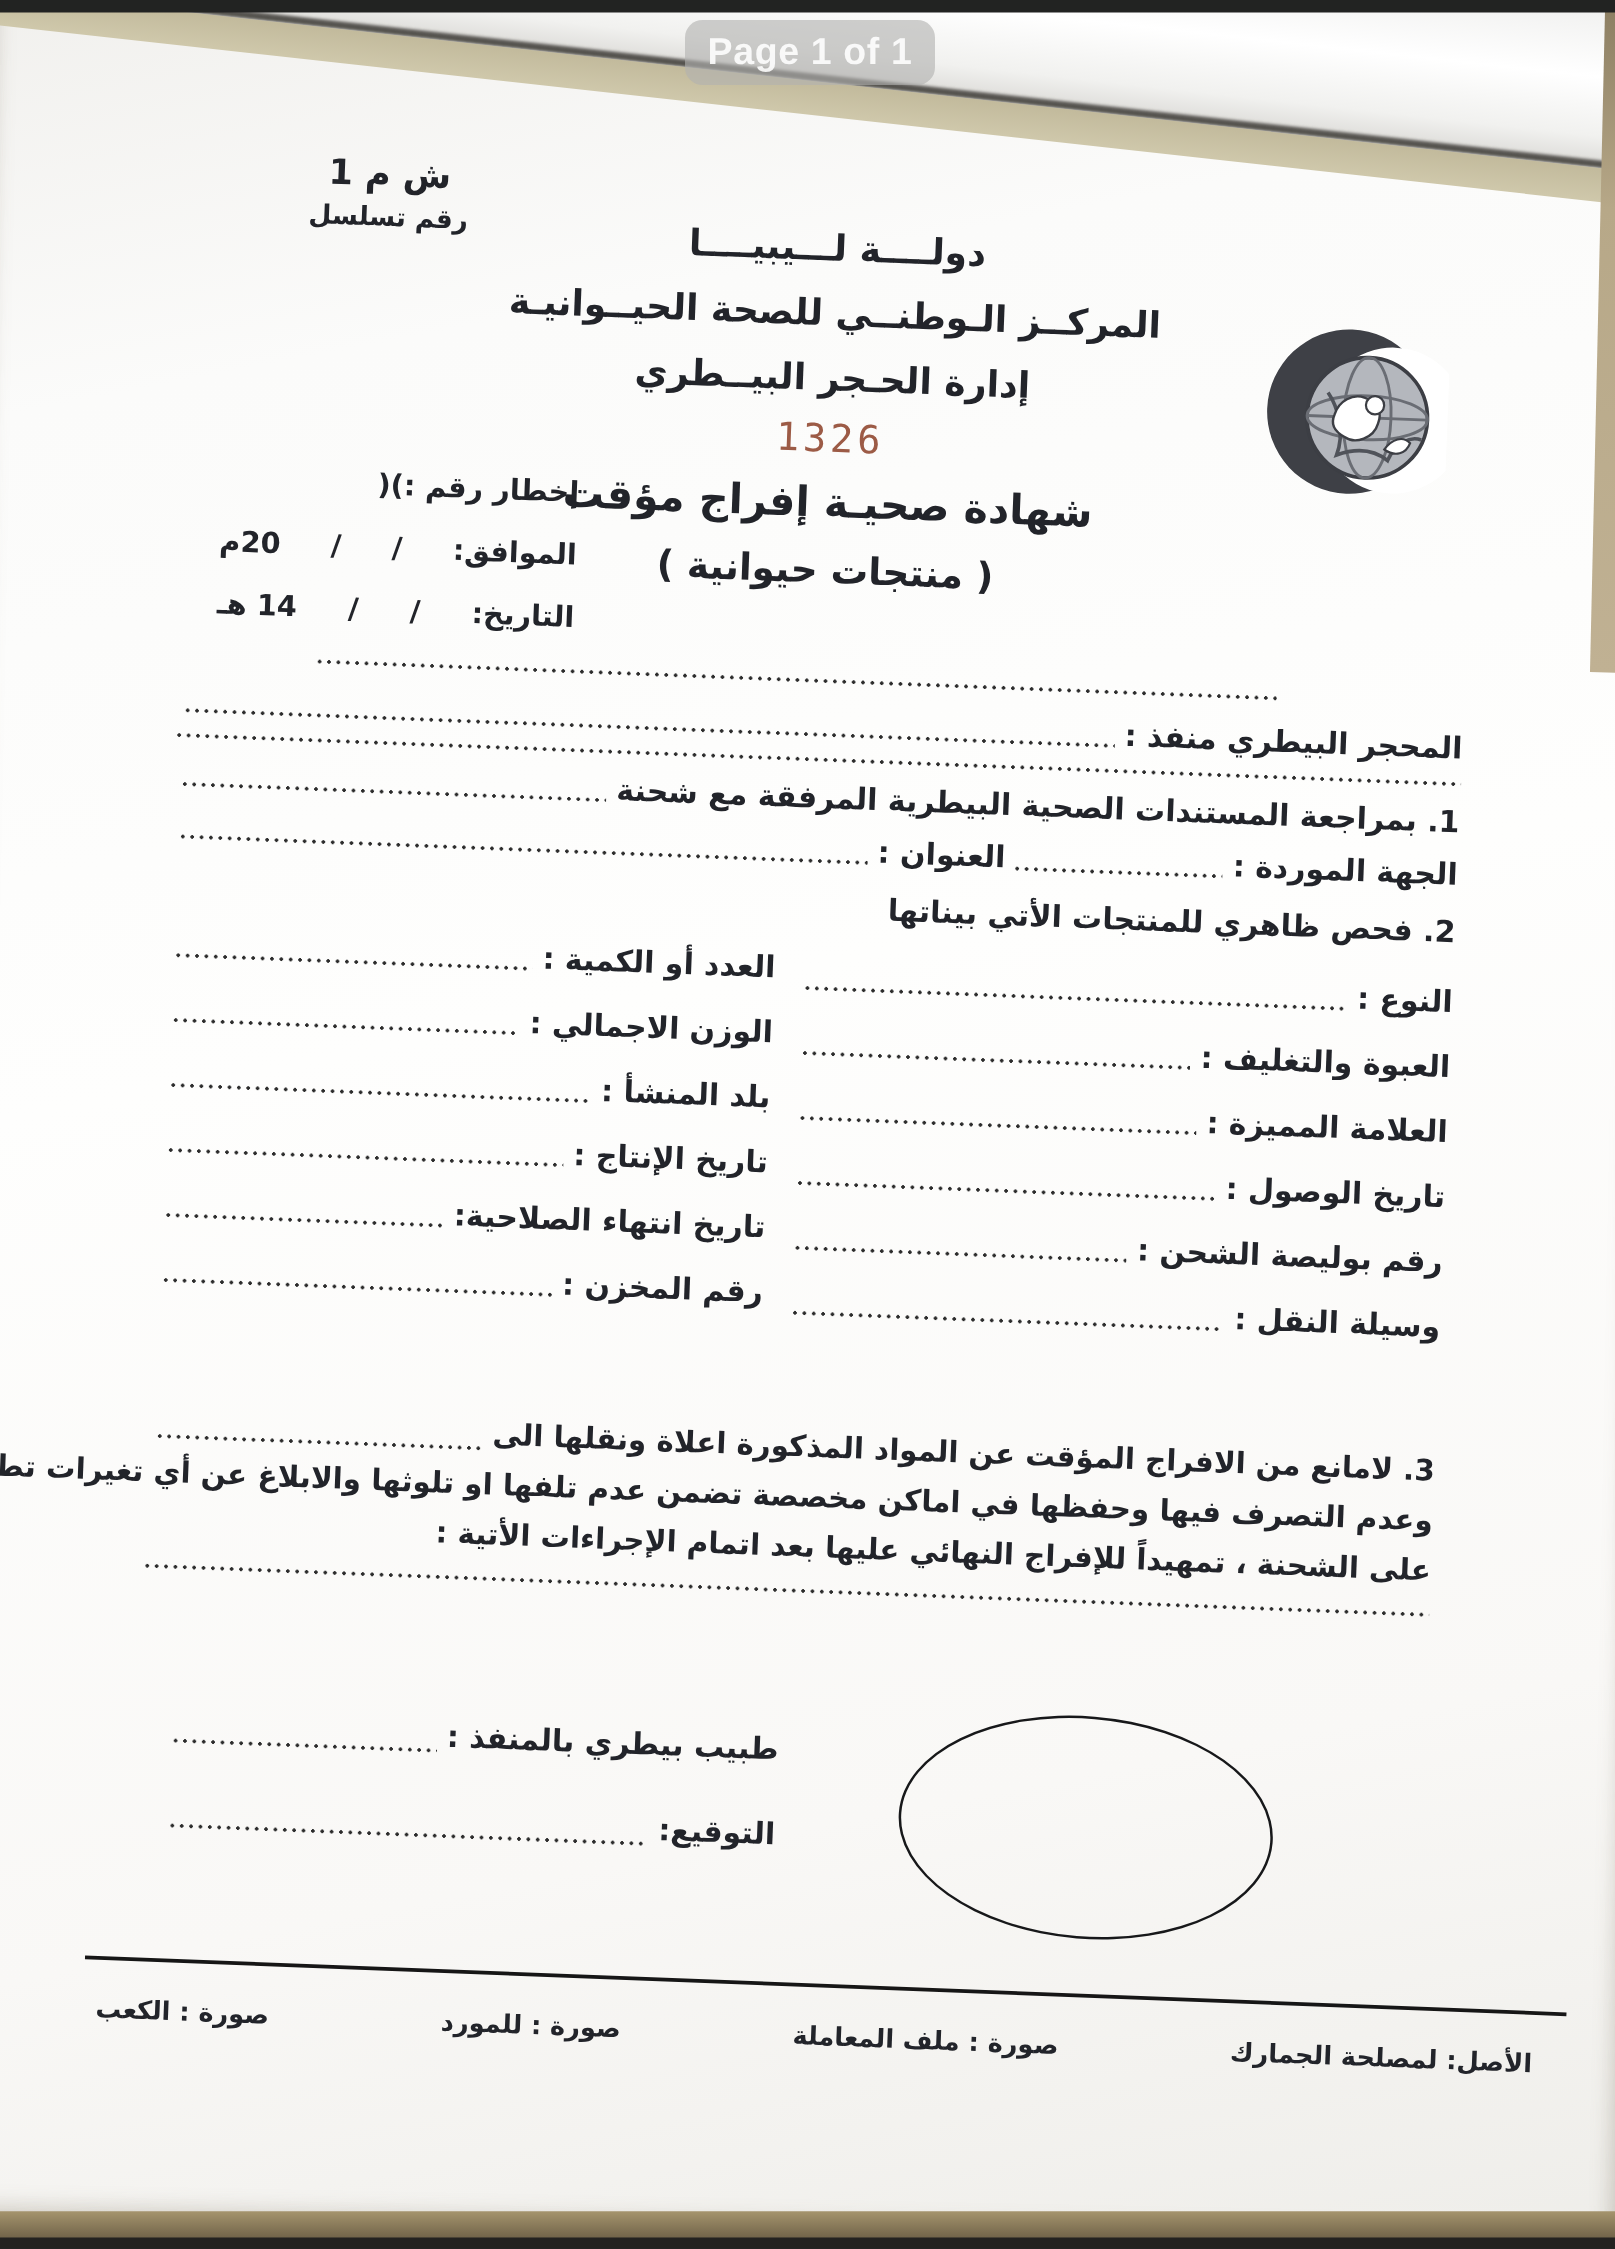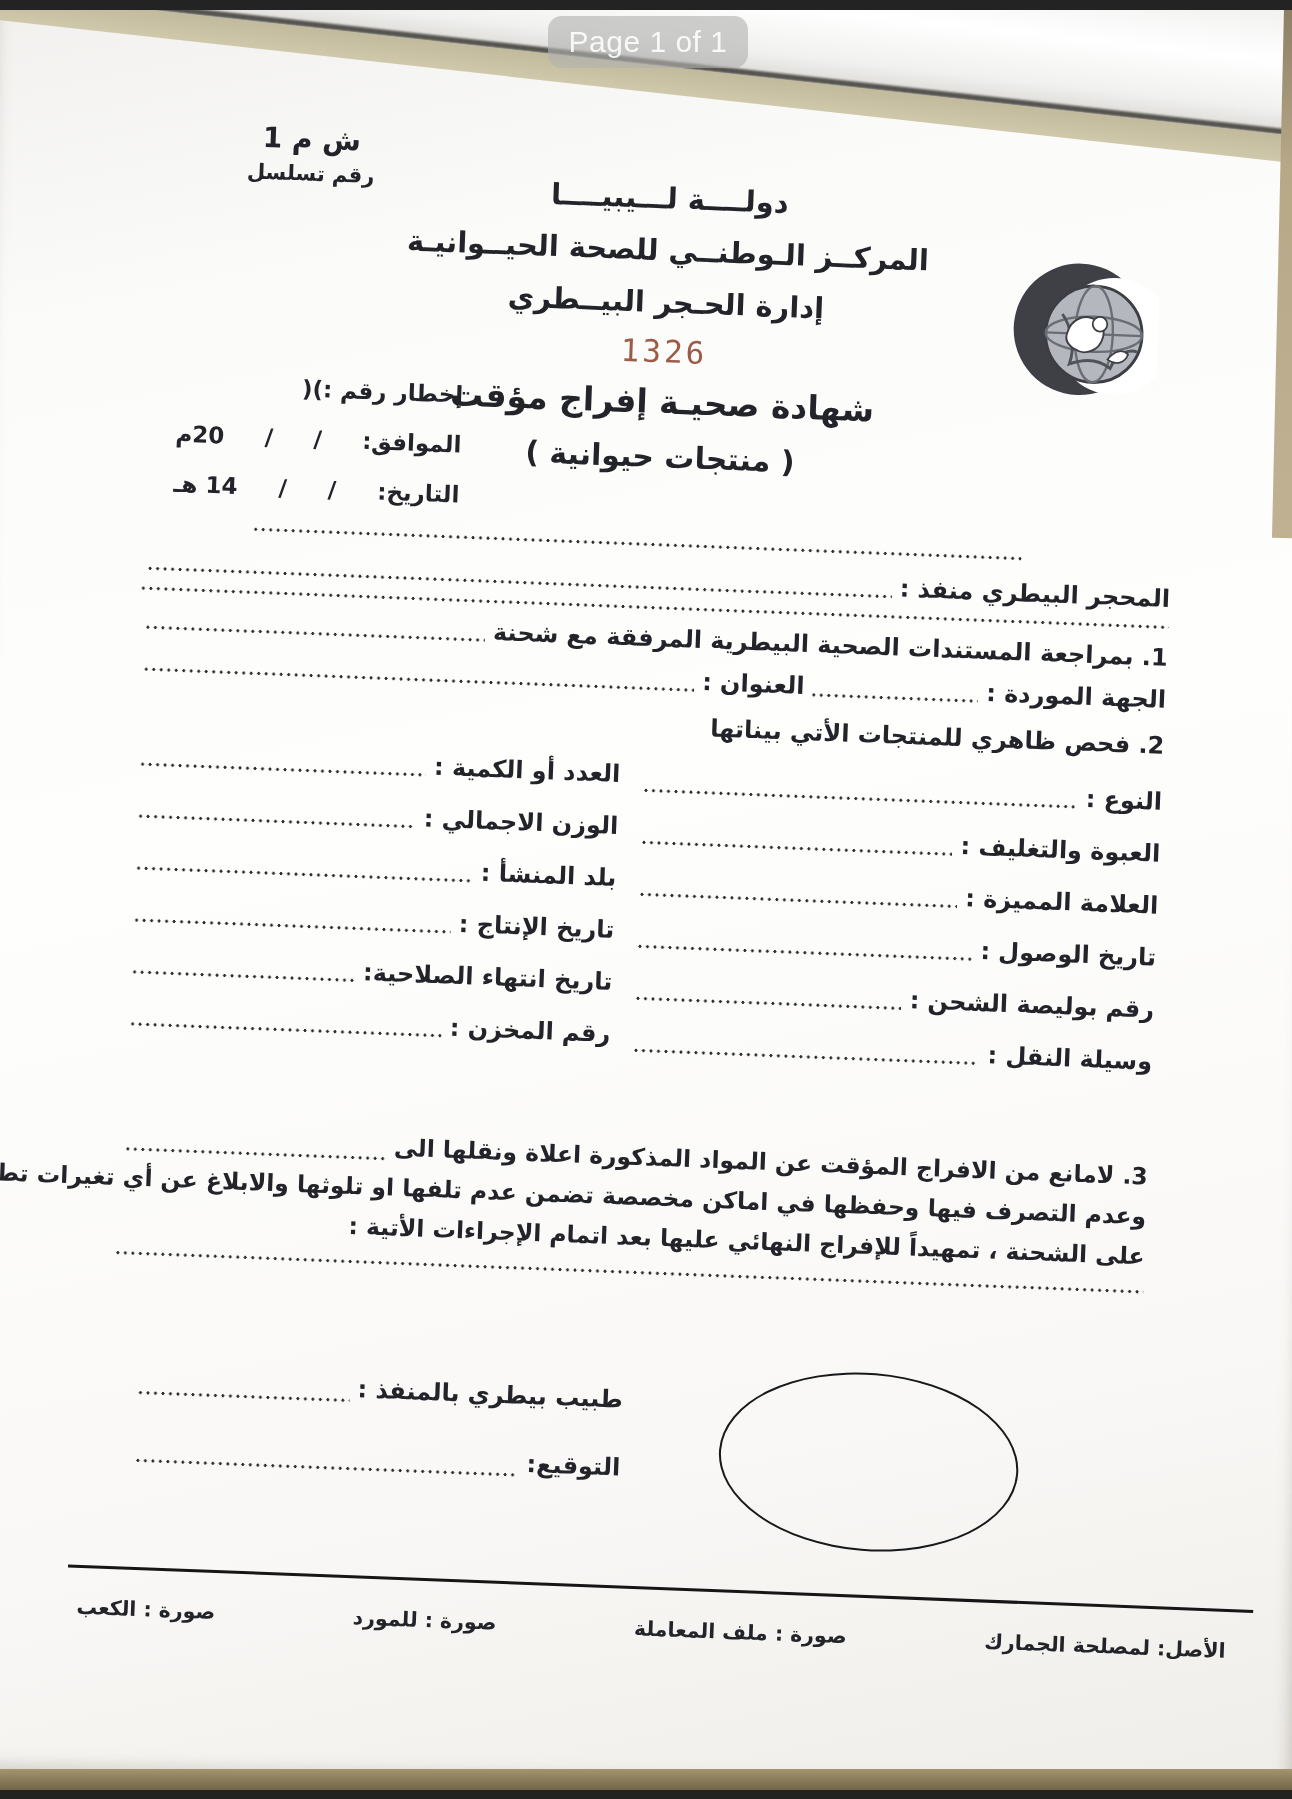--- a/index.html
+++ b/index.html
@@ -86,21 +86,21 @@
   .right-strip{position:absolute;right:-7px;top:8px;width:21px;height:530px;
     background:linear-gradient(to bottom,#8d7f63,#b7a888 30%,#c0b193);
     transform:rotate(1.3deg);z-index:6;}
   .bottom-strip{position:absolute;left:0;bottom:6px;width:100%;height:24px;
     background:linear-gradient(to bottom,#a5946d,#6b5e45);z-index:6;}
   .bottom-bar{position:absolute;left:0;bottom:0;width:100%;height:9px;background:#232220;z-index:7;}
   .topbar{position:absolute;top:0;left:0;width:100%;height:10px;background:#222322;z-index:8;}
   .pill{position:absolute;left:548px;top:16px;width:200px;height:52px;
     background:rgba(178,178,176,.62);border-radius:14px;z-index:9;
     display:flex;align-items:center;justify-content:center;
-    font-family:"Liberation Sans",sans-serif;font-size:30px;font-weight:normal;
+    font-family:"Liberation Sans",sans-serif;font-size:30px;font-weight:bold;
     color:rgba(255,255,255,.88);letter-spacing:.5px;}
 </style>
 </head>
 <body>
 
 <div class="paper"></div>
 
 <div class="content">
 
   <div class="serial">

